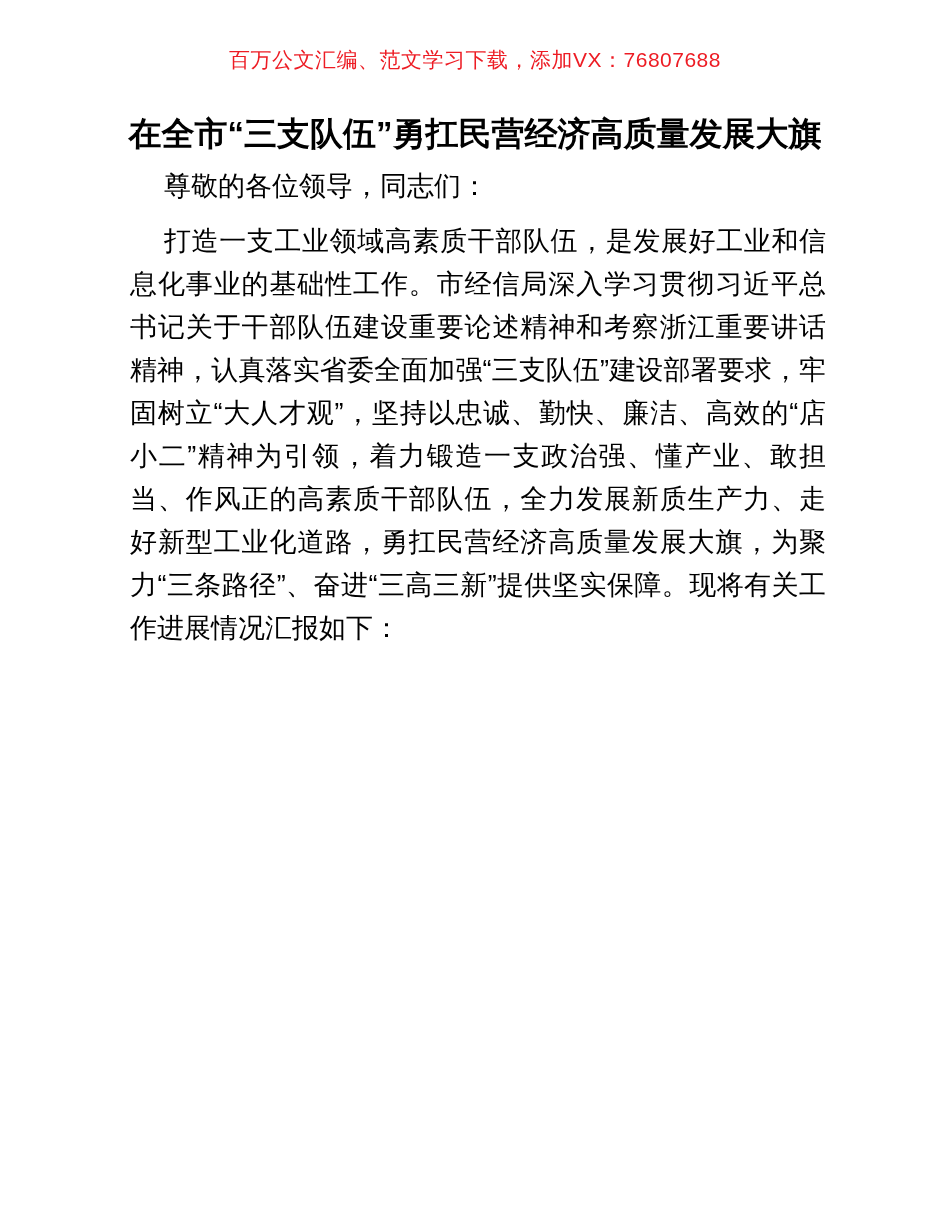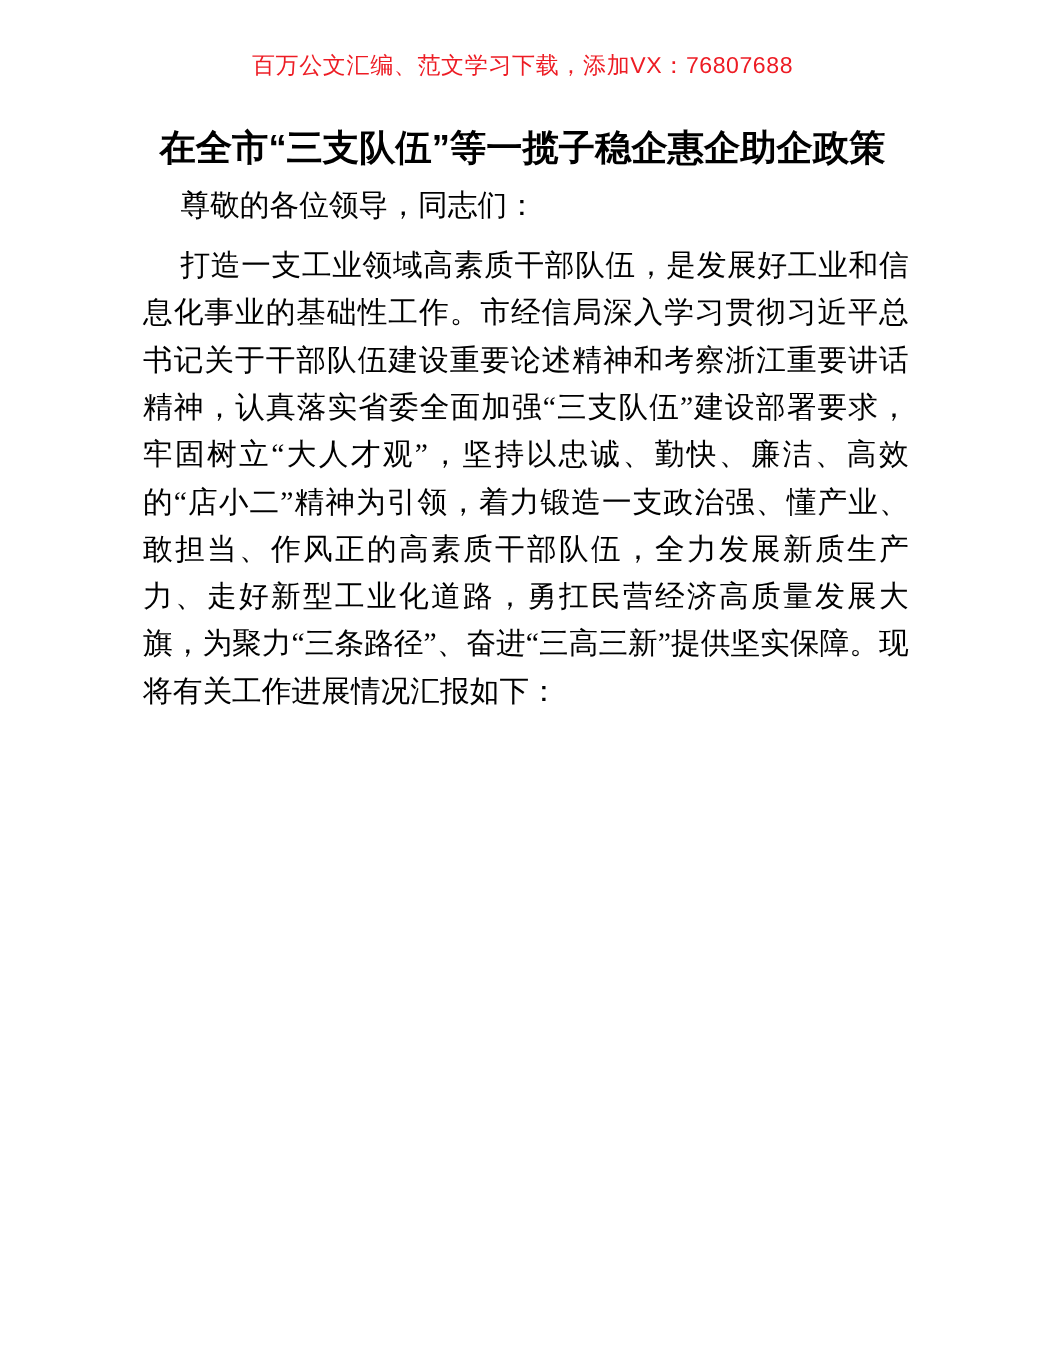--- a/index.html
+++ b/index.html
@@ -38,30 +38,29 @@
     padding: 0 107px 0 130px;
     font-size: 27px;
     line-height: 43px;
     text-align: justify;
     color: #000000;
   }
   .doc-body p {
     margin: 0 17px 12px 0;
     text-indent: 34px;
     word-break: break-all;
-    font-family: Liberation Serif, serif;
   }
 </style>
 </head>
 <body>
 
 <div class="page">
 
   <div class="header-note">百万公文汇编、范文学习下载，添加VX：76807688</div>
 
-  <h1 class="doc-title">在全市“三支队伍”等一揽子稳企惠企助企政策</h1>
+  <h1 class="doc-title">在全市“三支队伍”勇扛民营经济高质量发展大旗</h1>
 
   <div class="doc-body">
     <p>尊敬的各位领导，同志们：</p>
     <p>打造一支工业领域高素质干部队伍，是发展好工业和信息化事业的基础性工作。市经信局深入学习贯彻习近平总书记关于干部队伍建设重要论述精神和考察浙江重要讲话精神，认真落实省委全面加强“三支队伍”建设部署要求，牢固树立“大人才观”，坚持以忠诚、勤快、廉洁、高效的“店小二”精神为引领，着力锻造一支政治强、懂产业、敢担当、作风正的高素质干部队伍，全力发展新质生产力、走好新型工业化道路，勇扛民营经济高质量发展大旗，为聚力“三条路径”、奋进“三高三新”提供坚实保障。现将有关工作进展情况汇报如下：</p>
   </div>
 
 </div>
 
 </body></html>

